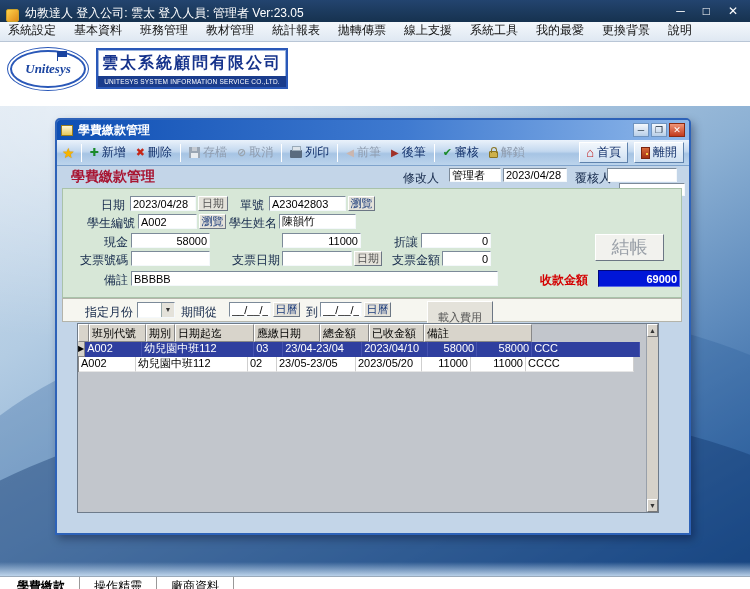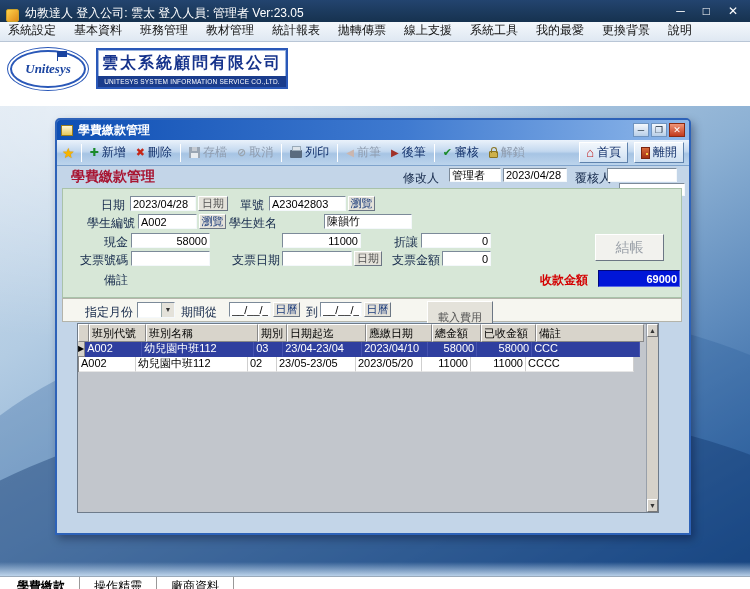--- a/index.html
+++ b/index.html
@@ -80,28 +80,28 @@
 
   #lb-modified{left:346px;top:4px;}  #in-modified-name{left:392px;top:2px;width:52px;height:14px;}
   #in-modified-date{left:446px;top:2px;width:64px;height:14px;}
   #lb-reviewer{left:518px;top:4px;}  #in-reviewer-1{left:550px;top:2px;width:70px;height:14px;}
   #in-reviewer-2{left:562px;top:17px;width:66px;height:13px;}
 
   .form-panel{position:absolute;left:5px;top:22px;width:620px;height:110px;background:#d7e7d7;border:1px solid #a9c2a9;}
   #lb-date{left:38px;top:8px;}     #in-date{left:67px;top:7px;width:66px;}    #bt-date{left:135px;top:7px;width:30px;}
   #lb-docno{left:177px;top:8px;}   #in-docno{left:206px;top:7px;width:77px;}  #bt-doc-browse{left:285px;top:7px;width:27px;}
   #lb-sid{left:24px;top:26px;}     #in-sid{left:75px;top:25px;width:59px;}    #bt-stu-browse{left:136px;top:25px;width:27px;}
-  #lb-sname{left:166px;top:26px;}  #in-sname{left:216px;top:25px;width:88px;margin-left:45px;}
+  #lb-sname{left:166px;top:26px;}  #in-sname{left:216px;top:25px;width:77px;}
   #lb-cash{left:41px;top:45px;}    #in-cash{left:68px;top:44px;width:79px;}
   #lb-remit{left:192px;top:45px;padding-left:48px;}  #in-remit{left:219px;top:44px;width:79px;}
   #lb-disc{left:331px;top:45px;}   #in-disc{left:358px;top:44px;width:70px;}
   #lb-chkno{left:17px;top:63px;}   #in-chkno{left:68px;top:62px;width:79px;}
   #lb-chkdate{left:169px;top:63px;}#in-chkdate{left:219px;top:62px;width:70px;} #bt-chkdate{left:291px;top:62px;width:28px;}
   #lb-chkamt{left:329px;top:63px;} #in-chkamt{left:379px;top:62px;width:49px;}
-  #bt-settle{left:532px;top:45px;width:69px;height:27px;font-size:14px;color:#9aa0a8;background:#f2f2ee;line-height:25px;font-family:Liberation Serif, serif;}
+  #bt-settle{left:532px;top:45px;width:69px;height:27px;font-size:18px;color:#9aa0a8;background:#f2f2ee;line-height:25px;font-family:Liberation Serif, serif;}
   #lb-note{left:41px;top:83px;}    #in-note{left:68px;top:82px;width:367px;}
   #lb-total{left:477px;top:83px;font-weight:bold;color:#d40000;}
   #in-total{left:535px;top:81px;width:82px;height:17px;background:#0016d8;color:#fff;font-weight:bold;text-align:right;border-color:#00077a #5a6ae8 #5a6ae8 #00077a;}
 
   .period-bar{position:absolute;left:5px;top:132px;width:620px;height:24px;background:#f6f6f0;border:1px solid #b4b4aa;}
   #lb-month{left:22px;top:5px;}
   .combo{position:absolute;left:74px;top:3px;width:38px;height:16px;border:1px solid;border-color:#7c8a99 #f4f8fb #f4f8fb #7c8a99;background:#fff;display:flex;}
   .combo .cval{flex:1;}
   .combo .carr{width:13px;background:#e4e2da;border-left:1px solid #9aa;font-size:7px;text-align:center;line-height:14px;color:#333;}
   #lb-from{left:118px;top:5px;}  #in-from{left:166px;top:3px;width:42px;}
@@ -281,20 +281,21 @@
           <input class="fin" id="in-chkno" value="" style="">
           <span class="lbl" id="lb-chkdate">支票日期</span>
           <input class="fin" id="in-chkdate" value="" style="">
           <button class="fbtn" id="bt-chkdate">日期</button>
           <span class="lbl" id="lb-chkamt">支票金額</span>
           <input class="fin num" id="in-chkamt" value="0" style="">
 
           <button class="fbtn" id="bt-settle">結帳</button>
 
           <span class="lbl" id="lb-note">備註</span>
+          <input class="fin" id="in-note" value="BBBBB" style="">
           <span class="lbl" id="lb-total">收款金額</span>
           <input class="fin" id="in-total" value="69000" style="">
         </div>
 
         <div class="period-bar">
           <span class="lbl" id="lb-month">指定月份</span>
           <div class="combo">
             <span class="cval"></span>
             <span class="carr">▼</span>
           </div>
@@ -304,21 +305,20 @@
           <span class="lbl" id="lb-to">到</span>
           <input class="fin" id="in-to" value="__/__/__" style="">
           <button class="fbtn navy" id="bt-cal2">日曆</button>
           <button class="fbtn" id="bt-load">載入費用</button>
         </div>
 
         <div class="grid">
           <div class="grid-head">
             <div class="gh w-sel"></div>
             <div class="gh w0">班別代號</div>
-            <div class="gh w1">班別名稱</div>
             <div class="gh w2">期別</div>
             <div class="gh w3">日期起迄</div>
             <div class="gh w4">應繳日期</div>
             <div class="gh w5">總金額</div>
             <div class="gh w6">已收金額</div>
             <div class="gh w7">備註</div>
           </div>
           <div class="grid-row row-selected">
             <div class="gc sel-cell">▶</div>
             <div class="gc w0">A002</div>

